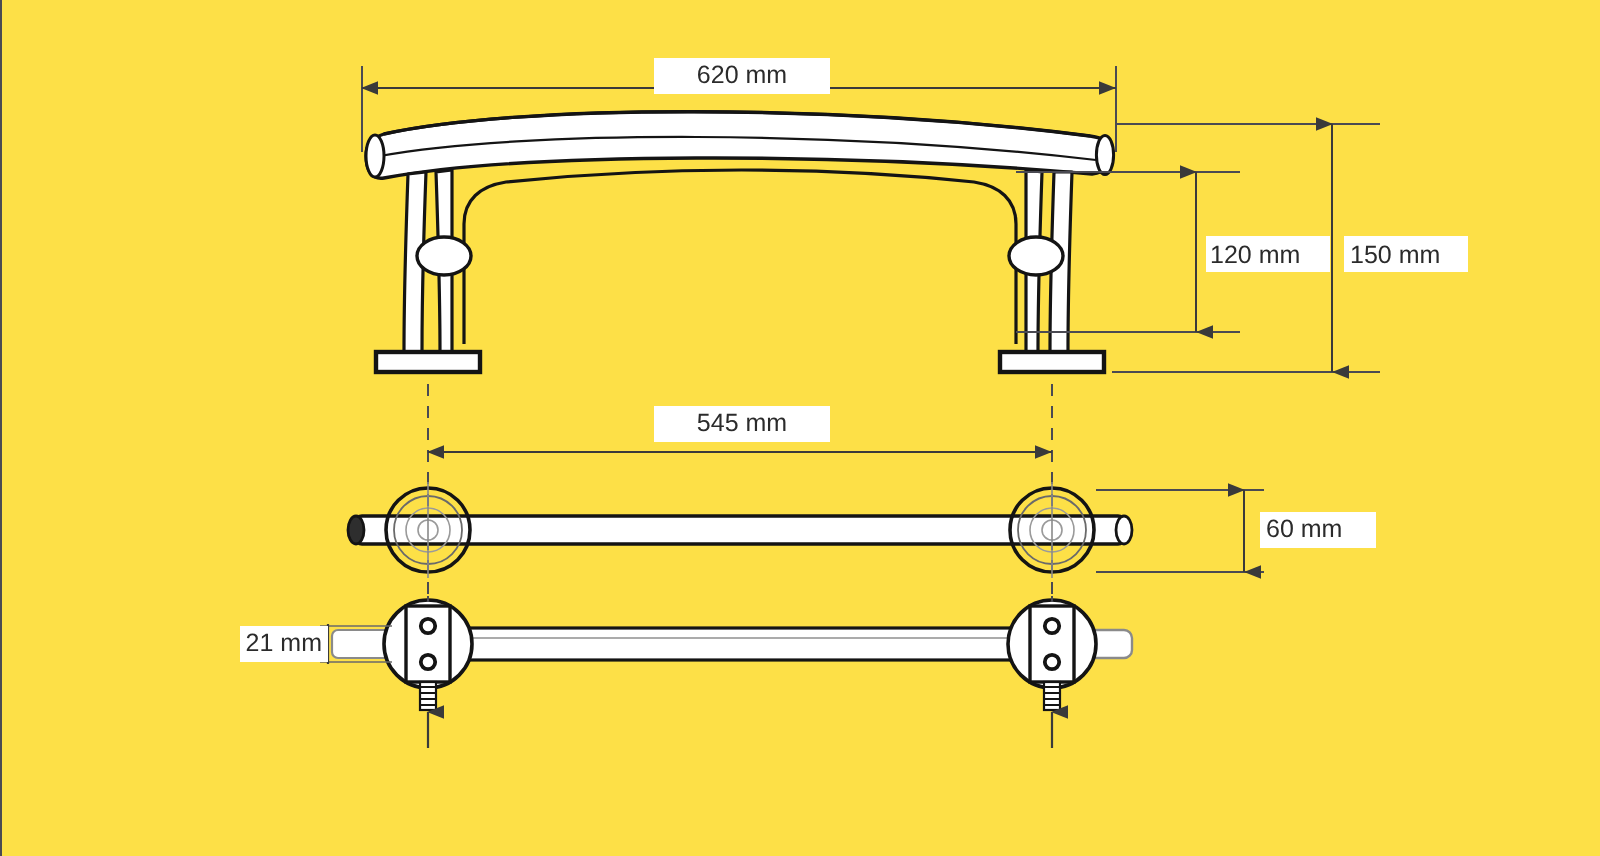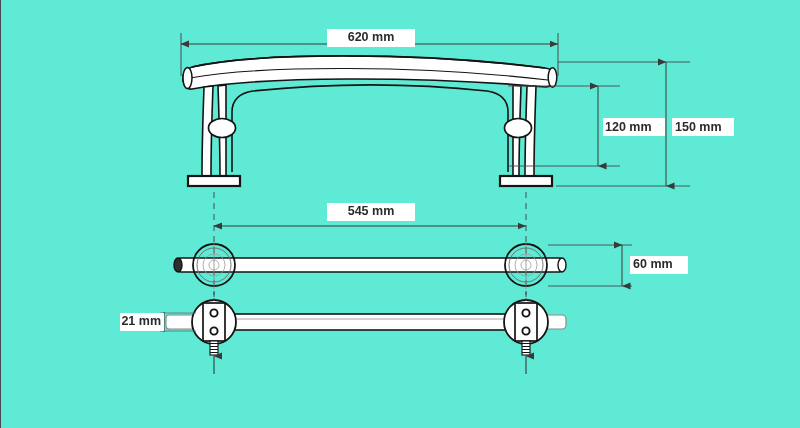--- a/index.html
+++ b/index.html
@@ -8,23 +8,22 @@
     padding: 0;
     background: #ffffff;
   }
   body {
     font-family: "Liberation Sans", sans-serif;
   }
   #stage {
     position: relative;
     width: 800px;
     height: 428px;
-    background: #5eead4;
+    background: #fde047;
     overflow: hidden;
-    font-weight: bold;
   }
   #stage::before {
     content: "";
     position: absolute;
     left: 0; top: 0;
     width: 1px; height: 428px;
     background: #4a4a52;
   }
   svg { display: block; }
   .dim-text {

